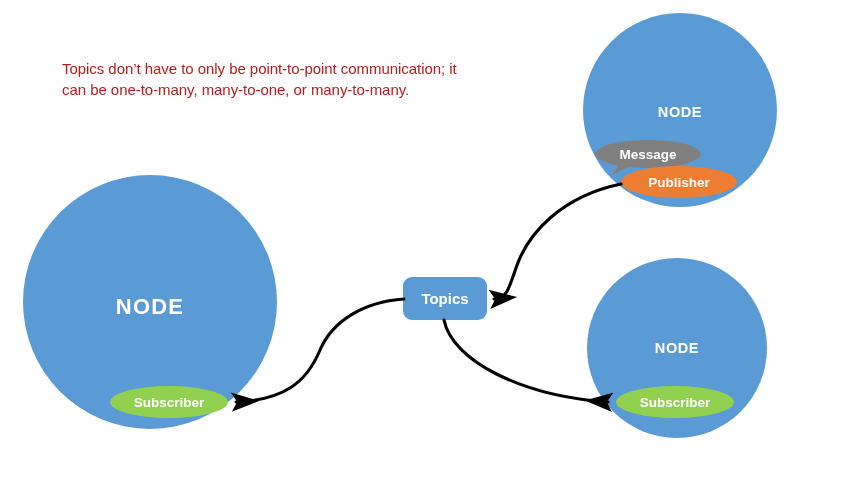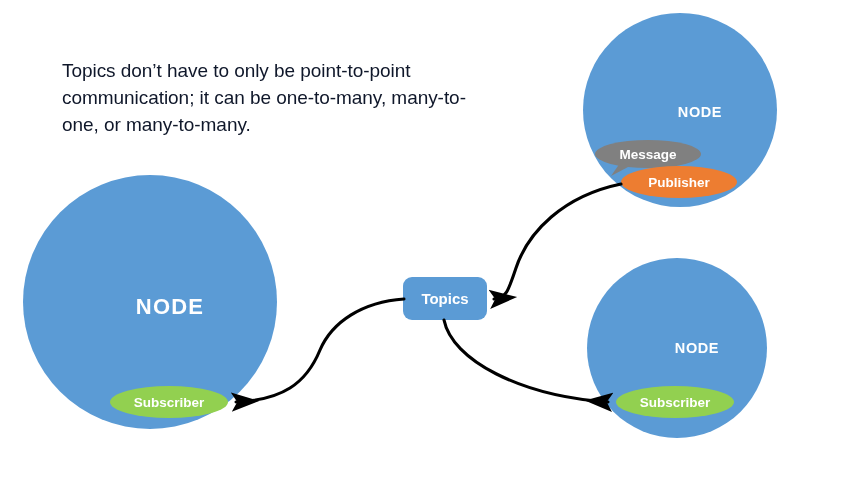--- a/index.html
+++ b/index.html
@@ -22,35 +22,34 @@
     left: 0;
     top: 0;
     width: 854px;
     height: 480px;
   }
   .caption {
     position: absolute;
     left: 62px;
     top: 58px;
     width: 420px;
-    font-size: 19px;
+    font-size: 15px;
     line-height: 1.42;
-    color: #0f172a;
+    color: #b91c1c;
     letter-spacing: -0.05px;
     white-space: pre-line;
   }
   .node-label {
     position: absolute;
     color: #ffffff;
     font-weight: bold;
     text-align: left;
     letter-spacing: 0.6px;
     white-space: nowrap;
     transform: translate(-50%, -50%);
-    margin-left: 20px;
   }
   .node-label.big {
     font-size: 22px;
     letter-spacing: 1.2px;
   }
   .node-label.small {
     font-size: 14.5px;
   }
   .ellipse-label {
     position: absolute;

